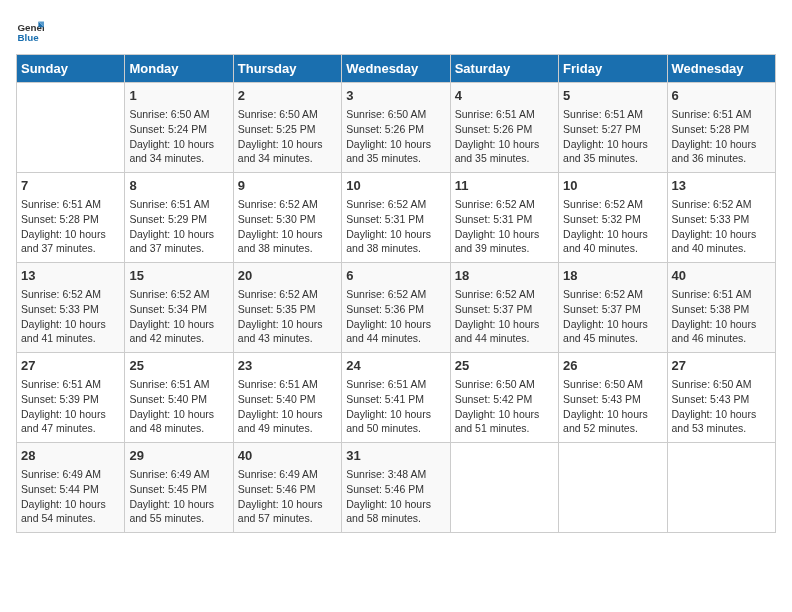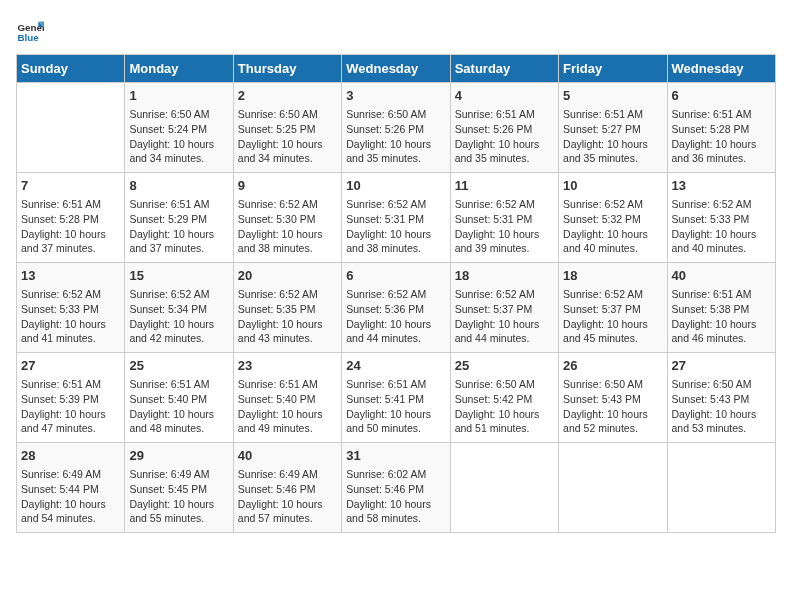--- a/index.html
+++ b/index.html
@@ -331,21 +331,21 @@
         </td>
         <td>
           <span class="day-number">40</span>
           <div class="day-info" style="white-space: pre-line;">Sunrise: 6:49 AM
 Sunset: 5:46 PM
 Daylight: 10 hours
 and 57 minutes.</div>
         </td>
         <td>
           <span class="day-number">31</span>
-          <div class="day-info" style="white-space: pre-line;">Sunrise: 6:02 AM
+          <div class="day-info" style="white-space: pre-line;">Sunrise: 3:48 AM
 Sunset: 5:46 PM
 Daylight: 10 hours
 and 58 minutes.</div>
         </td>
         <td class="empty-cell"></td>
         <td class="empty-cell"></td>
         <td class="empty-cell"></td>
       </tr>
     </tbody>
 </table>

